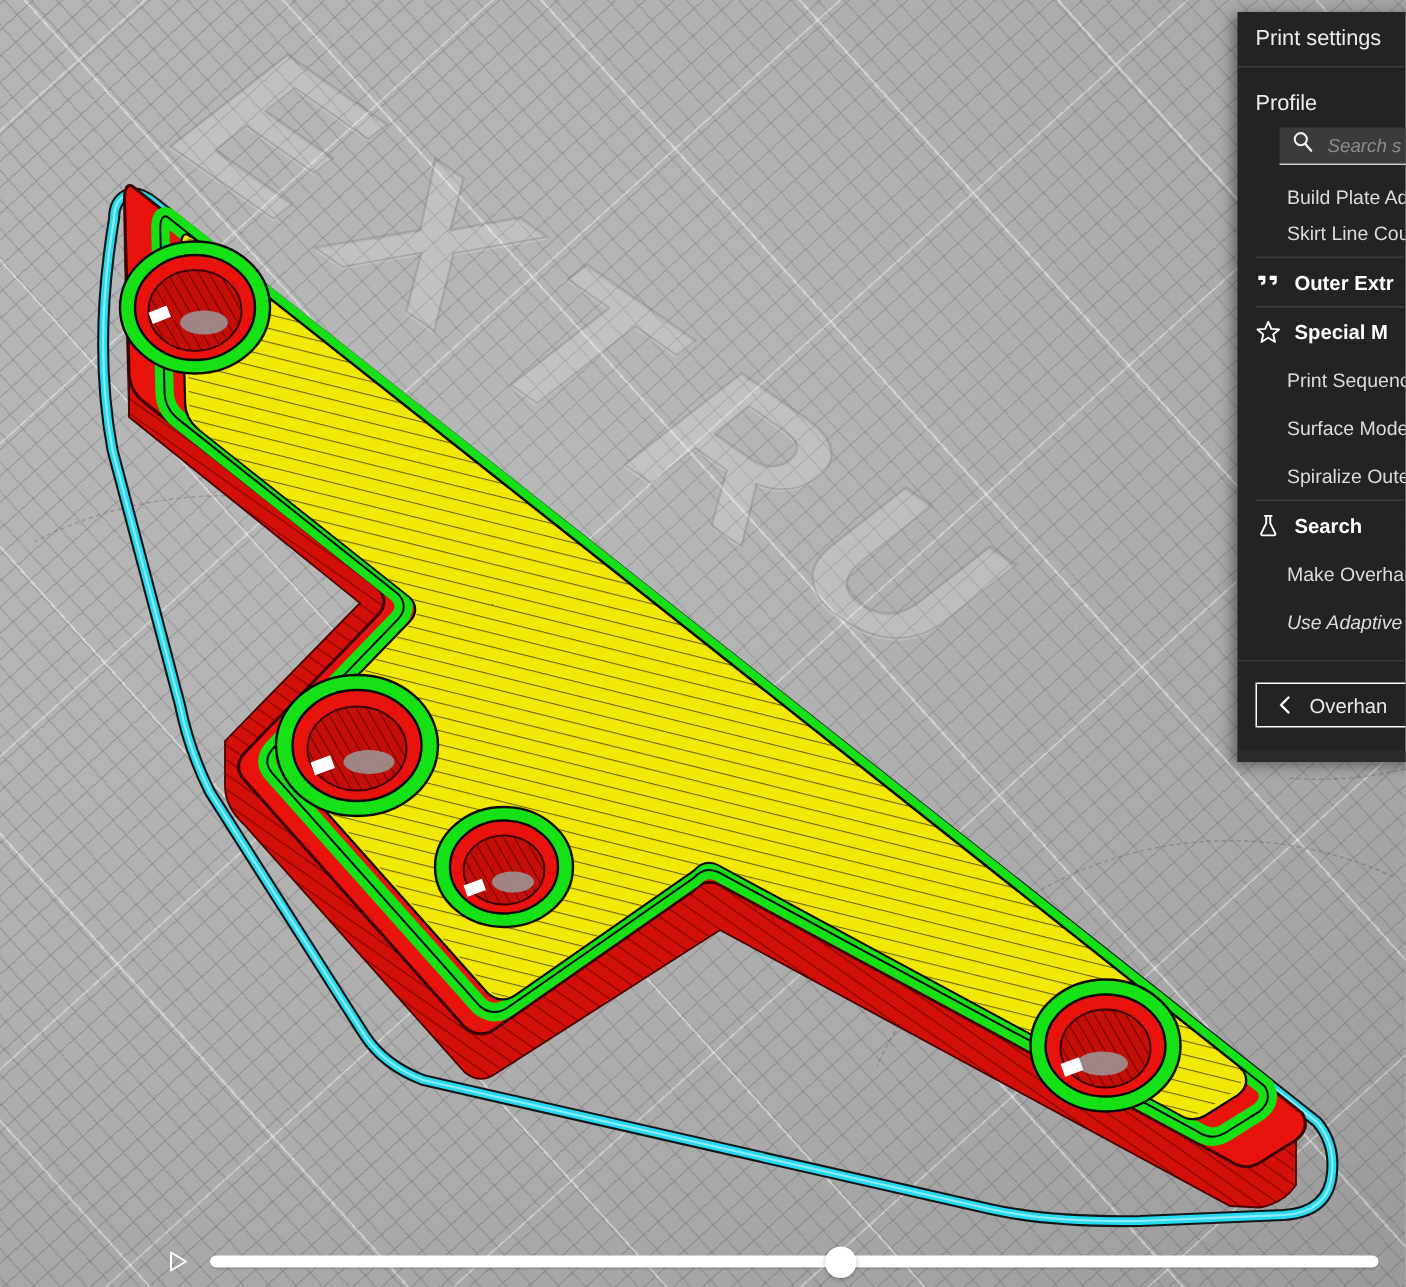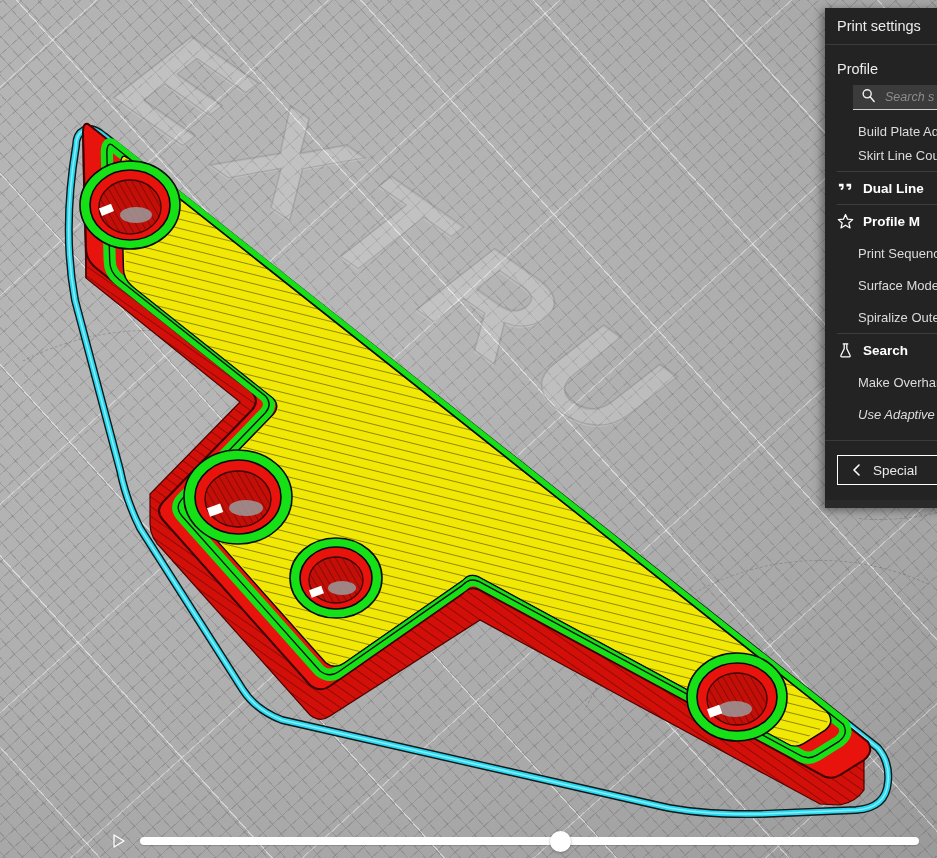--- a/index.html
+++ b/index.html
@@ -337,31 +337,31 @@
     </div>
     <div class="row-divider"></div>
 
     <div class="cat-row">
       <span class="cat-icon">
         <svg viewBox="0 0 18 18" width="17" height="17" aria-hidden="true">
           <path d="M2,4 h5 v4 a2.5,2.5 0 0 1 -2.5,2.5 h-0.5 v-2 h0.5 a0.8,0.8 0 0 0 0.8,-0.8 V7 H2 Z" fill="#ffffff"></path>
           <path d="M10,4 h5 v4 a2.5,2.5 0 0 1 -2.5,2.5 h-0.5 v-2 h0.5 a0.8,0.8 0 0 0 0.8,-0.8 V7 H10 Z" fill="#ffffff"></path>
         </svg>
       </span>
-      <span>Dual Line</span>
+      <span>Outer Extr</span>
     </div>
     <div class="row-divider"></div>
 
     <div class="cat-row">
       <span class="cat-icon">
         <svg viewBox="0 0 18 18" width="17" height="17" aria-hidden="true">
           <path d="M9,1.6 L11.2,6.6 L16.6,7.0 L12.5,10.5 L13.8,15.8 L9,12.9 L4.2,15.8 L5.5,10.5 L1.4,7.0 L6.8,6.6 Z" fill="none" stroke="#ffffff" stroke-width="1.35" stroke-linejoin="round"></path>
         </svg>
       </span>
-      <span>Profile M</span>
+      <span>Special M</span>
     </div>
 
     <div class="setting-row">
       <span>Print Sequence</span>
     </div>
     <div class="setting-row">
       <span>Surface Mode</span>
     </div>
     <div class="setting-row">
       <span>Spiralize Outer</span>
@@ -387,18 +387,18 @@
 
   <div class="panel-divider" style="margin-top:10px;"></div>
 
   <div id="recommended-bar">
     <div class="recommended-btn">
       <span class="chev">
         <svg viewBox="0 0 12 12" width="12" height="12" aria-hidden="true">
           <path d="M8,1 L3,6 L8,11" fill="none" stroke="#ffffff" stroke-width="1.6" stroke-linecap="round" stroke-linejoin="round"></path>
         </svg>
       </span>
-      <span>Special</span>
+      <span>Overhan</span>
     </div>
   </div>
 
   <div class="panel-bottom-shade"></div>
 </div>
 
 </body></html>

